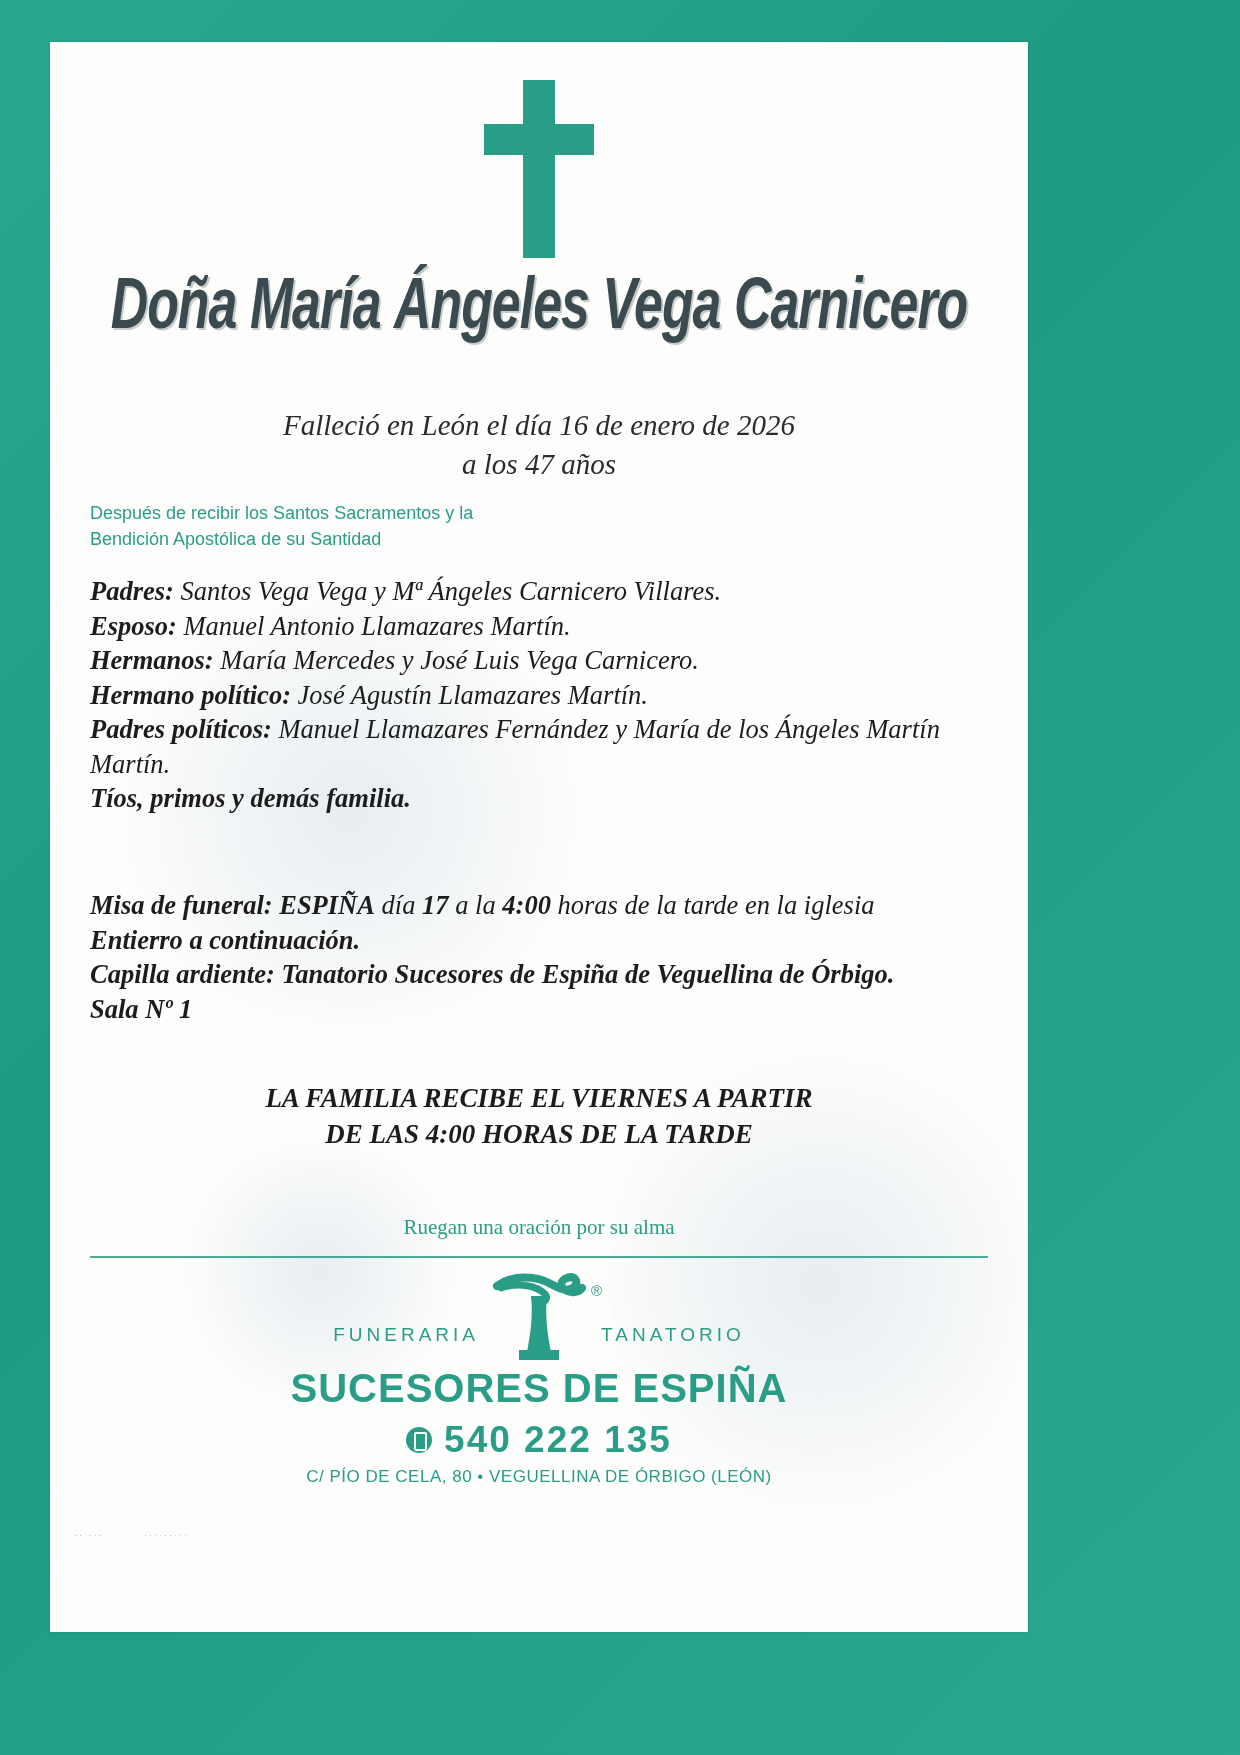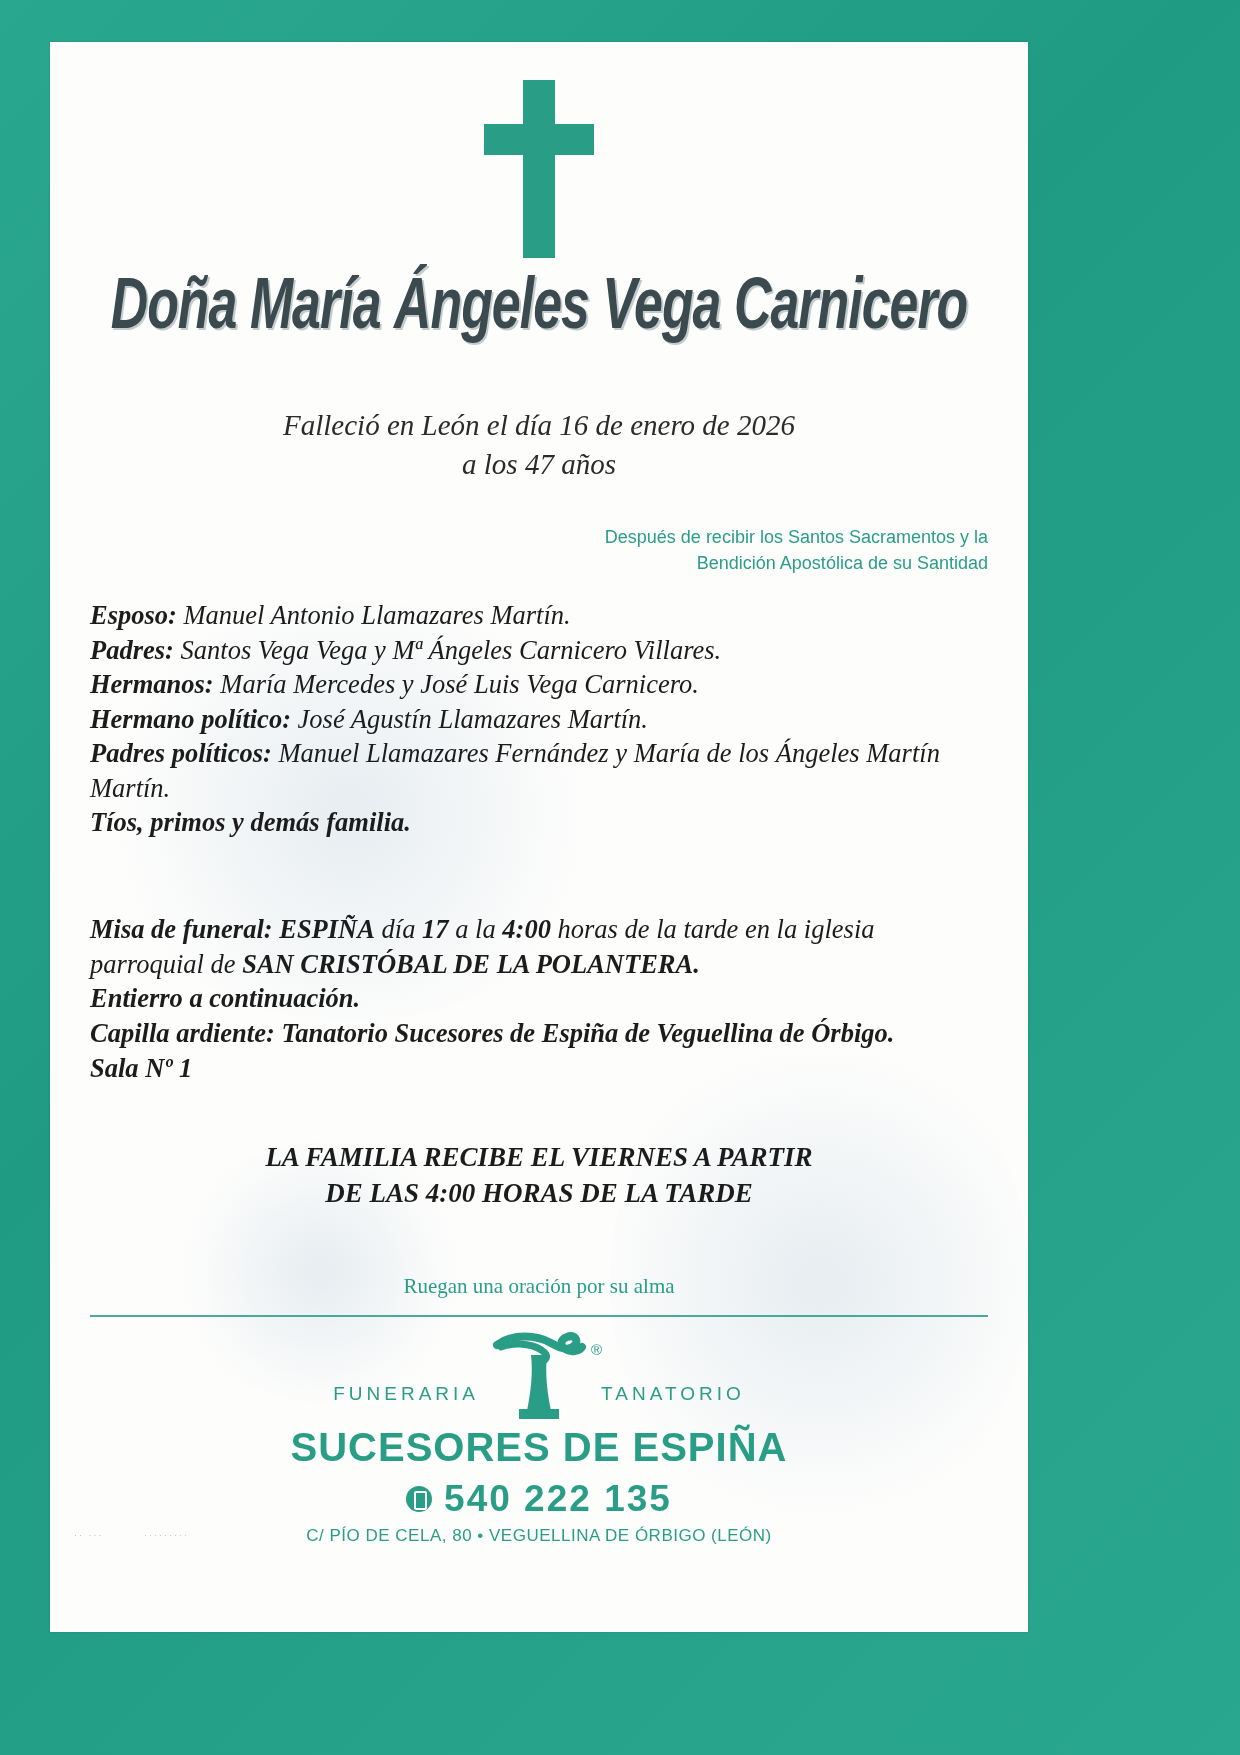--- a/index.html
+++ b/index.html
@@ -88,26 +88,26 @@
     text-align: center;
     font-family: "Liberation Serif", serif;
     font-style: italic;
     font-size: 29px;
     color: #2b2b2b;
     line-height: 1.35;
     margin-top: 84px;
   }
 
   .sacraments {
-    text-align: right;
+    text-align: left;
     font-family: "Liberation Sans", sans-serif;
     font-size: 18px;
     color: #2a9d87;
     line-height: 1.45;
-    margin-top: 40px;
+    margin-top: 16px;
   }
 
   
   .dep-row {
     display: flex;
     align-items: center;
     justify-content: center;
     margin-top: 28px;
     gap: 14px;
   }
@@ -304,26 +304,26 @@
       </div>
 
       <div class="sacraments">
         <div>Después de recibir los Santos Sacramentos y la</div>
         <div>Bendición Apostólica de su Santidad</div>
       </div>
 
 
       <div class="family">
         <p>
+          <span class="lbl">Padres:</span>
+          <span>Santos Vega Vega y Mª Ángeles Carnicero Villares.</span>
+        </p>
+        <p>
           <span class="lbl">Esposo:</span>
           <span>Manuel Antonio Llamazares Martín.</span>
-        </p>
-        <p>
-          <span class="lbl">Padres:</span>
-          <span>Santos Vega Vega y Mª Ángeles Carnicero Villares.</span>
         </p>
         <p>
           <span class="lbl">Hermanos:</span>
           <span>María Mercedes y José Luis Vega Carnicero.</span>
         </p>
         <p>
           <span class="lbl">Hermano político:</span>
           <span>José Agustín Llamazares Martín.</span>
         </p>
         <p>
@@ -335,24 +335,20 @@
 
       <div class="funeral">
         <p class="mass-line">
           <span class="b">Misa de funeral:</span>
           <span class="b">ESPIÑA</span>
           <span>día</span>
           <span class="b">17</span>
           <span>a la</span>
           <span class="b">4:00</span>
           <span>horas de la tarde en la iglesia</span>
-        </p>
-        <p>
-          <span>parroquial de</span>
-          <span class="b">SAN CRISTÓBAL DE LA POLANTERA.</span>
         </p>
         <p class="b">Entierro a continuación.</p>
         <p>
           <span class="b">Capilla ardiente:</span>
           <span class="b">Tanatorio Sucesores de Espiña de Veguellina de Órbigo.</span>
         </p>
         <p class="b">Sala Nº 1</p>
       </div>
 
       <div class="reception">

